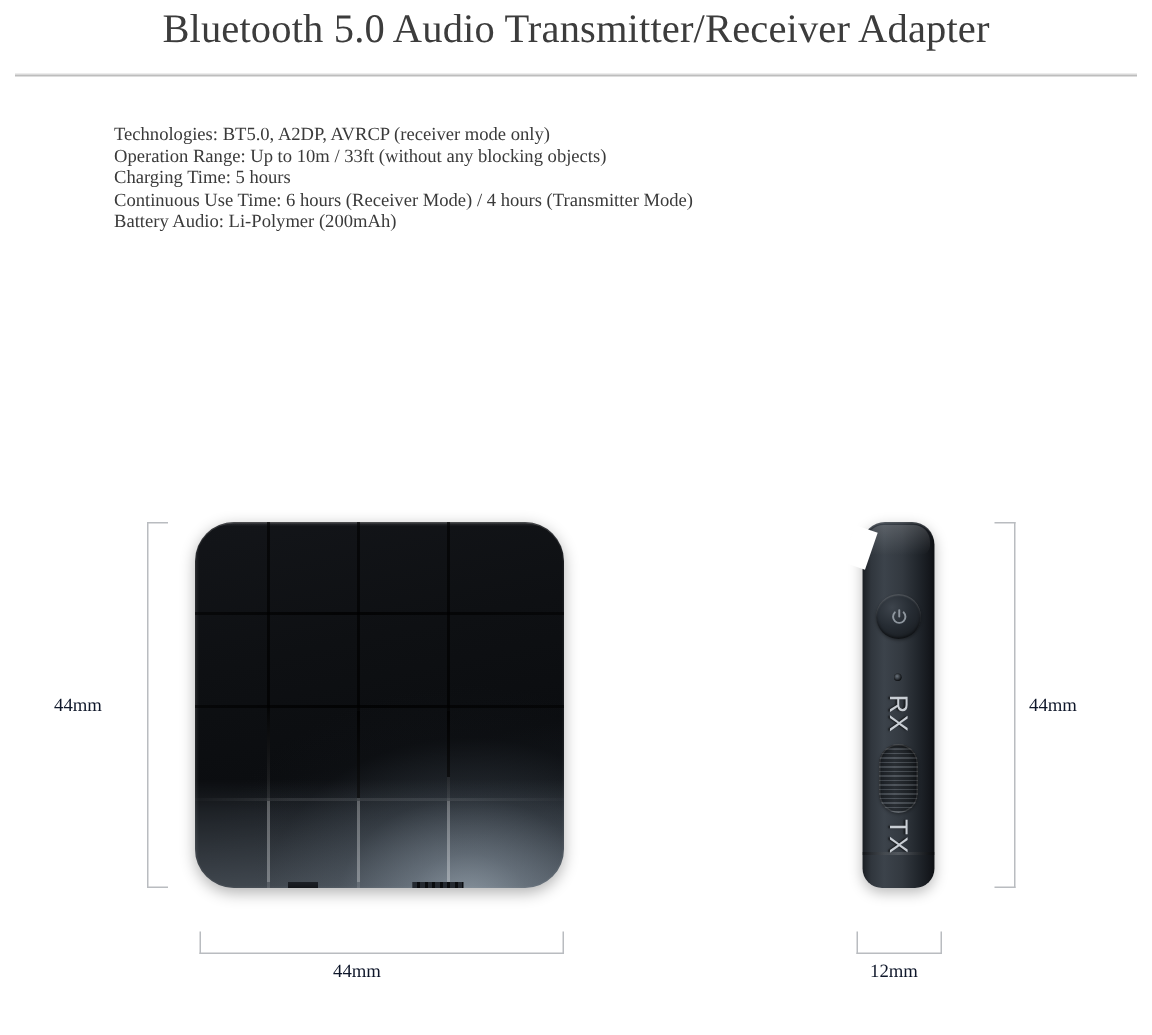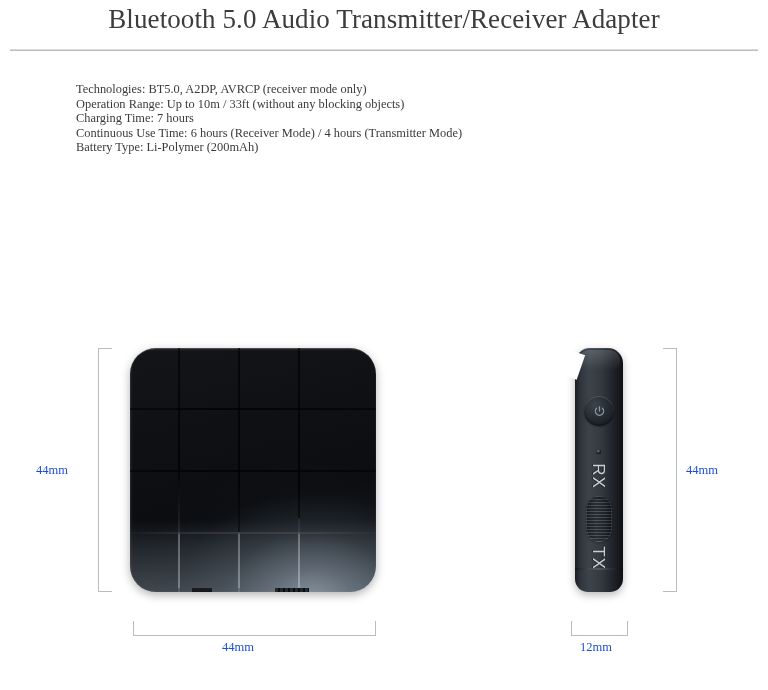--- a/index.html
+++ b/index.html
@@ -268,36 +268,36 @@
 
   
   .dim-line {
     position: absolute;
     background: #b9bcc0;
   }
   .dim-label {
     position: absolute;
     font-family: "Liberation Serif", "DejaVu Serif", serif;
     font-size: 12.5px;
-    color: #1d4ed8;
+    color: #0f172a;
     white-space: nowrap;
   }
 </style>
 </head>
 <body>
 
 <div class="page-title">Bluetooth 5.0 Audio Transmitter/Receiver Adapter</div>
 <div class="title-rule"></div>
 
 <div class="spec-list">
   <div class="spec-line">Technologies: BT5.0, A2DP, AVRCP (receiver mode only)</div>
   <div class="spec-line">Operation Range: Up to 10m / 33ft (without any blocking objects)</div>
-  <div class="spec-line">Charging Time: 7 hours</div>
+  <div class="spec-line">Charging Time: 5 hours</div>
   <div class="spec-line">Continuous Use Time: 6 hours (Receiver Mode) / 4 hours (Transmitter Mode)</div>
-  <div class="spec-line">Battery Type: Li-Polymer (200mAh)</div>
+  <div class="spec-line">Battery Audio: Li-Polymer (200mAh)</div>
 </div>
 
 <div class="figure-area">
 
   <div class="front-device">
     <div class="grid-lines">
 
       <div class="gl-h dark" style="top:60px;"></div>
       <div class="gl-h dark" style="top:122px;"></div>
       <div class="gl-h" style="top:184px;"></div>

